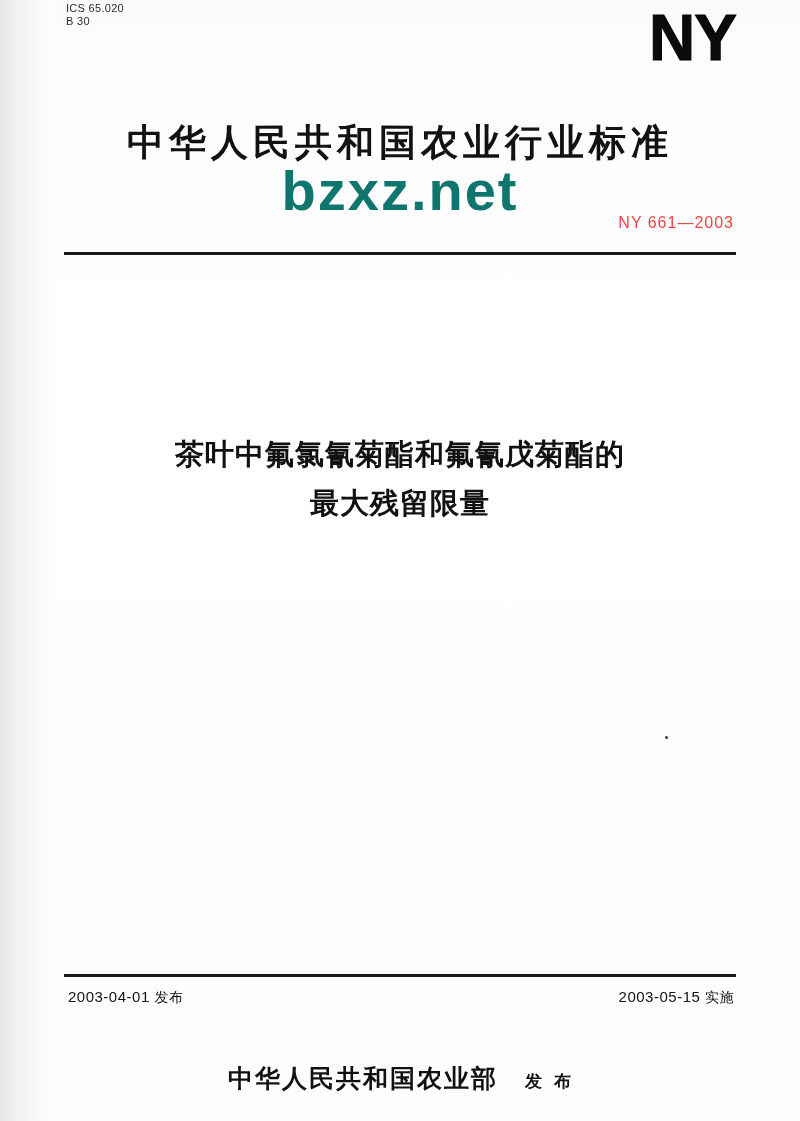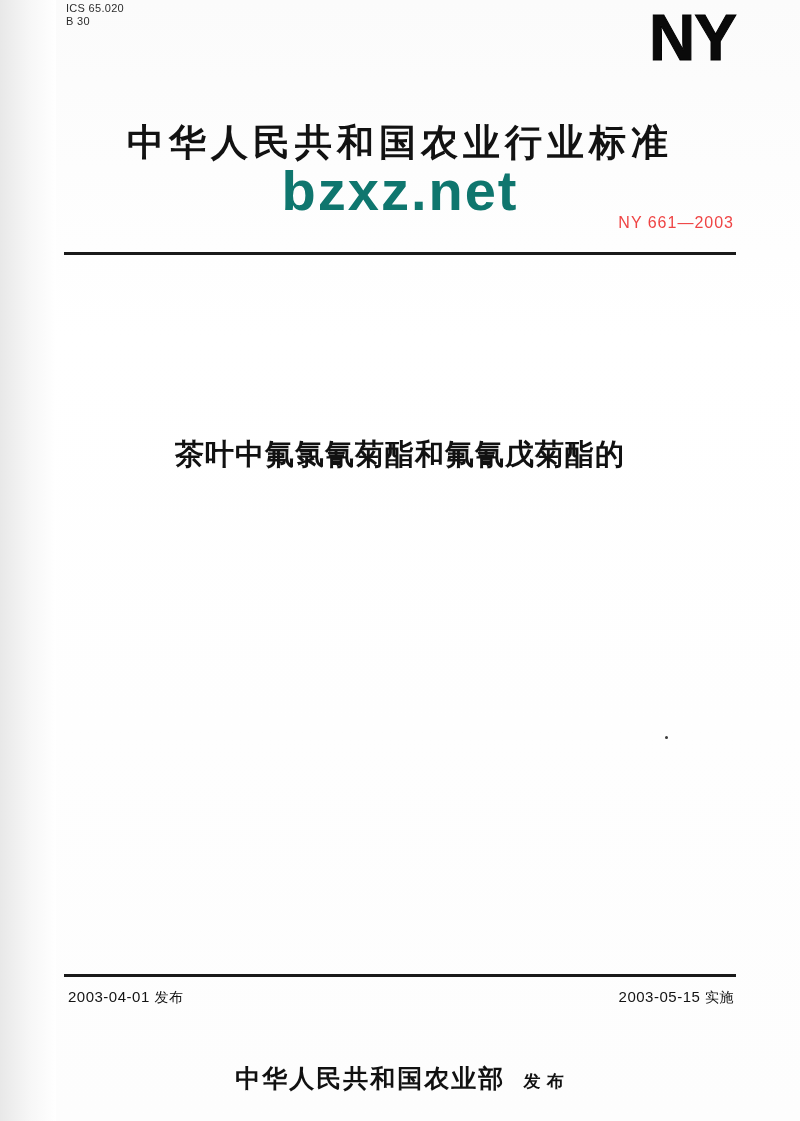--- a/index.html
+++ b/index.html
@@ -163,21 +163,21 @@
     font-family: "DejaVu Sans", sans-serif;
     font-size: 14px;
   }
 
   .issuer {
     position: absolute;
     top: 1062px;
     left: 0;
     width: 800px;
     text-align: center;
-    font-family: Liberation Serif, serif;
+    font-family: Liberation Mono, monospace;
     font-weight: bold;
     font-size: 25px;
     letter-spacing: 2px;
     color: #111;
   }
   .issuer .issue-word {
     font-size: 17px;
     font-weight: bold;
     letter-spacing: 1px;
     margin-left: 10px;
@@ -211,20 +211,21 @@
   <div class="cn-title">中华人民共和国农业行业标准</div>
 
   <div class="watermark">bzxz.net</div>
 
   <div class="std-no">NY 661—2003</div>
 
   <div class="rule-top"></div>
 
   <div class="title-zh">
     <div>茶叶中氟氯氰菊酯和氟氰戊菊酯的</div>
+    <div>最大残留限量</div>
   </div>
 
 
   <div class="speck"></div>
 
   <div class="rule-bottom"></div>
 
   <div class="date-left">
     <span>2003-04-01</span>
     <span class="cn">发布</span>

